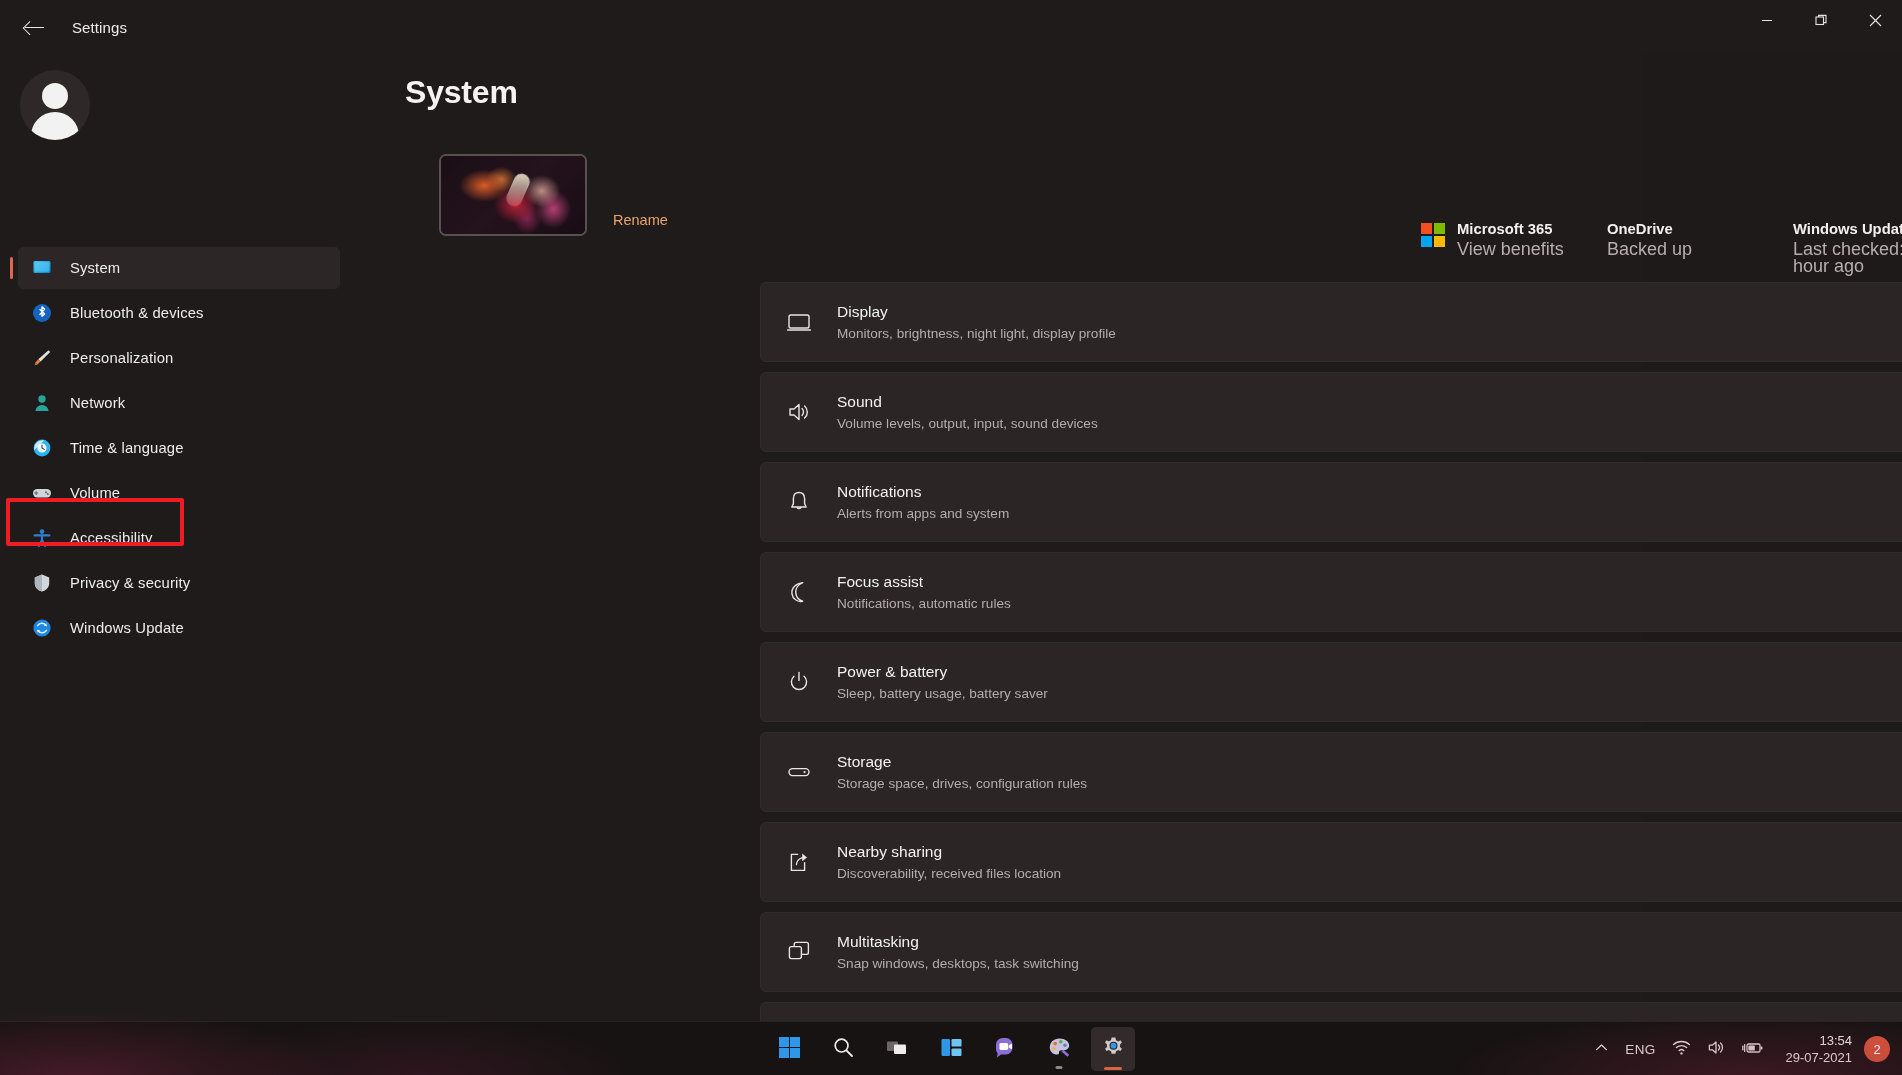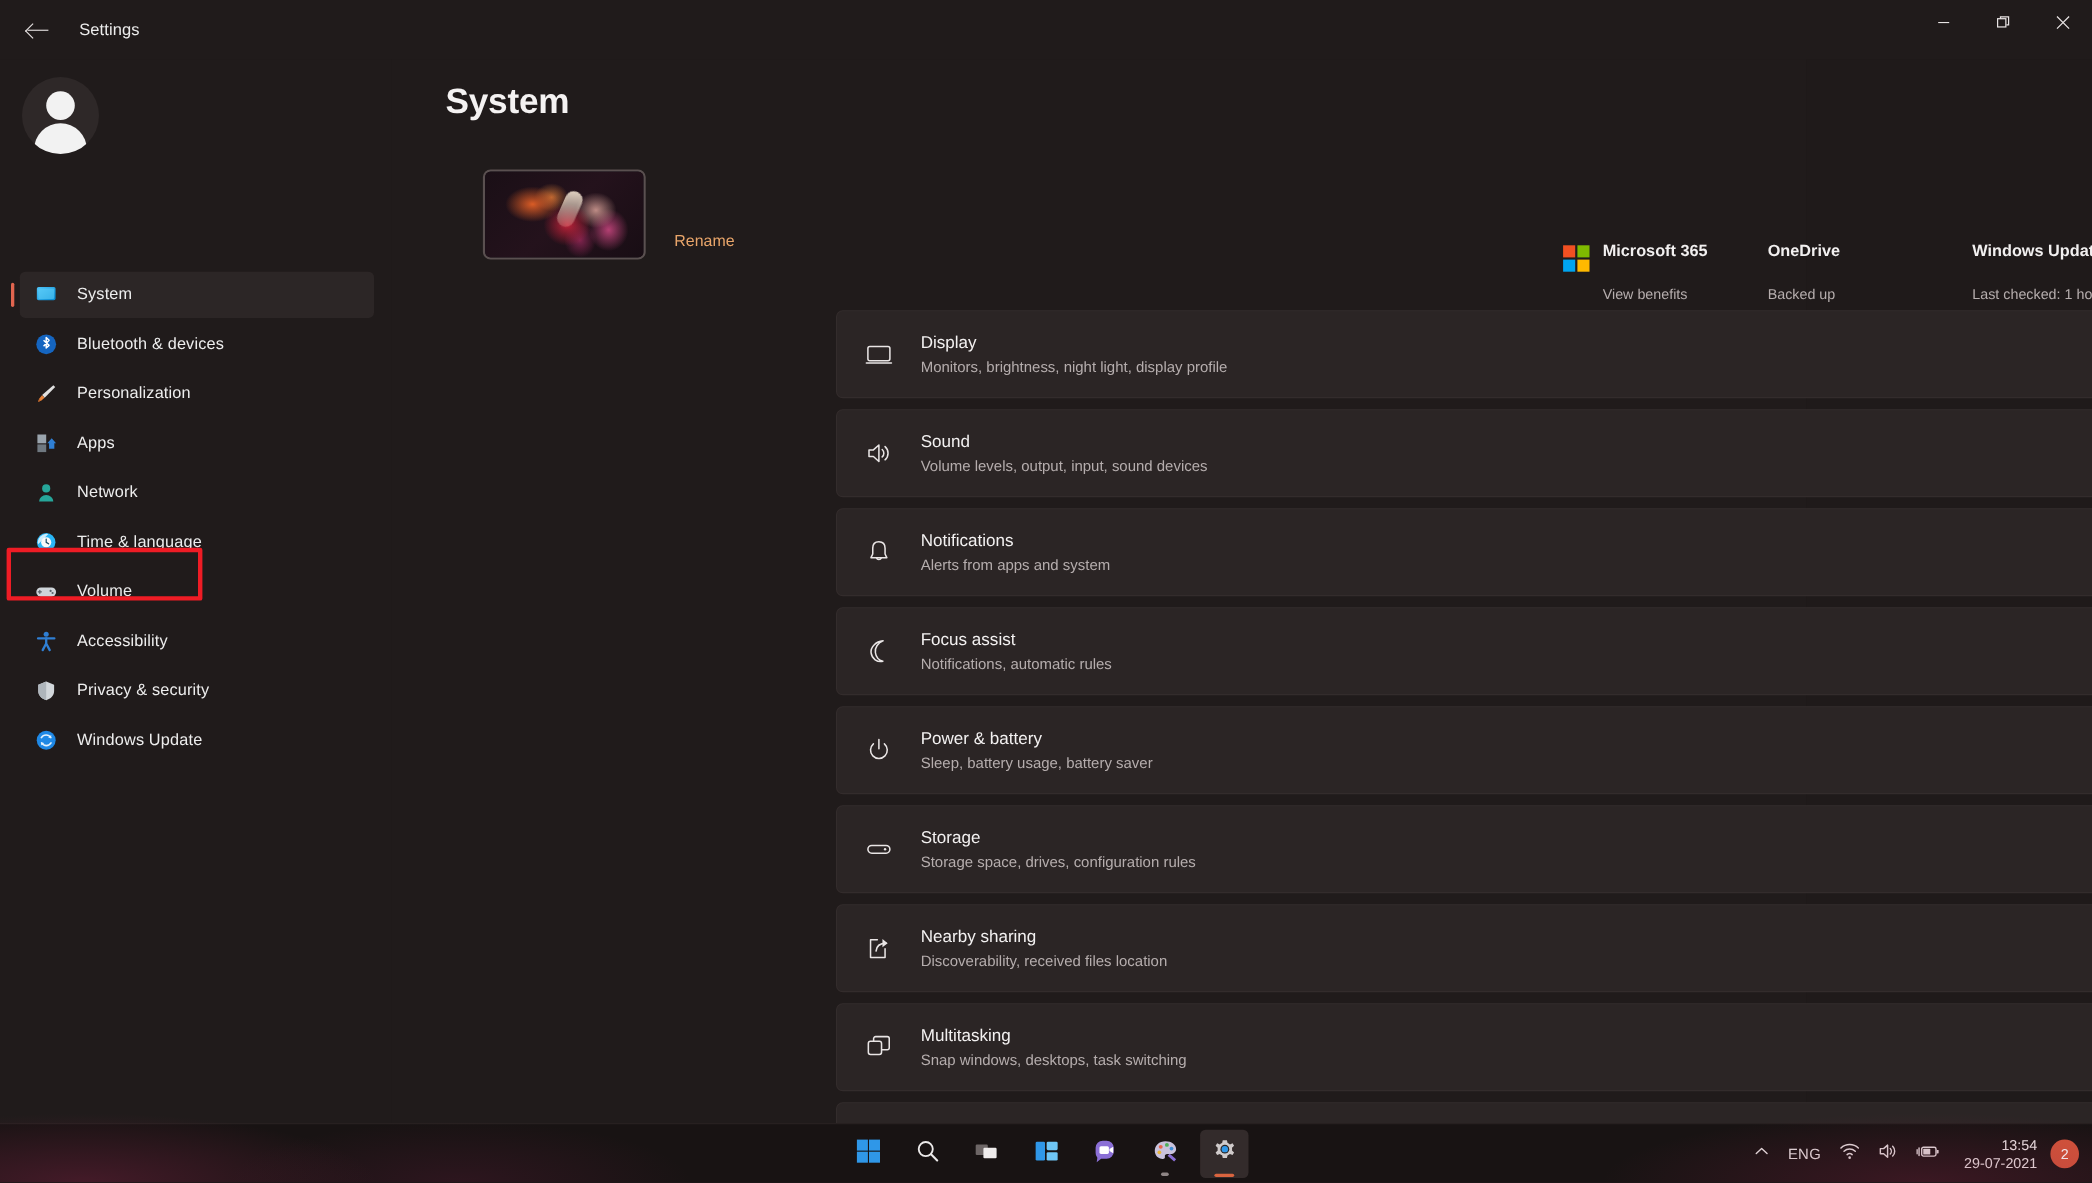--- a/index.html
+++ b/index.html
@@ -214,21 +214,21 @@
   }
   .statuscard {
     display: flex; align-items: flex-start;
     padding: 6px 10px;
     border-radius: 5px;
     cursor: pointer;
     min-width: 186px;
   }
   .sc-ico { margin-right: 12px; margin-top: 3px; }
   .sc-title { font-size: 14.8px; font-weight: bold; color: #f2f0f0; line-height: 19px; }
-  .sc-sub { font-size: 13px; color: #b6aeae; margin-top: 20px; line-height: 17px; }
+  .sc-sub { font-size: 18px; color: #b6aeae; margin-top: 2px; line-height: 17px; }
 
   .ms-logo { width: 24px; height: 24px; display: grid; grid-template-columns: 11px 11px; grid-template-rows: 11px 11px; gap: 2px; }
   .ms-logo i { display: block; }
   .ms-logo i:nth-child(1) { background: #f25022; }
   .ms-logo i:nth-child(2) { background: #7fba00; }
   .ms-logo i:nth-child(3) { background: #00a4ef; }
   .ms-logo i:nth-child(4) { background: #ffb900; }
 
   
   .rows {
@@ -406,30 +406,20 @@
         <span class="nav-ico">
           <svg width="22" height="22" viewBox="0 0 22 22">
             <path d="M17.5 3.2 L19.2 4.9 L9.6 14.5 L7.3 12.2 Z" fill="#e0e0e0"></path>
             <path d="M7.2 12.3 L9.5 14.6 L6.4 17.4 L3.7 18.3 L4.6 15.5 Z" fill="#e8833a"></path>
             <path d="M4.6 15.6 L3.7 18.3 L6.3 17.4 Z" fill="#c4672a"></path>
           </svg>
         </span>
         <span class="nav-label">Personalization</span>
       </div>
 
-      <div class="navitem">
-        <span class="nav-ico">
-          <svg width="22" height="22" viewBox="0 0 22 22">
-            <rect x="3" y="3" width="8" height="8" fill="#9aa4ad"></rect>
-            <rect x="3" y="12" width="8" height="7" fill="#6f7880"></rect>
-            <path d="M12 11 L16 6.5 L20 11 L18.4 11 L18.4 16 L13.6 16 L13.6 11 Z" fill="#2f7fd4"></path>
-          </svg>
-        </span>
-        <span class="nav-label">Apps</span>
-      </div>
 
       <div class="navitem">
         <span class="nav-ico">
           <svg width="22" height="22" viewBox="0 0 22 22">
             <circle cx="11" cy="7" r="3.7" fill="#26a69a"></circle>
             <path d="M4.5 19 A6.5 6 0 0 1 17.5 19 Z" fill="#26a69a"></path>
           </svg>
         </span>
         <span class="nav-label">Network</span>
       </div>

